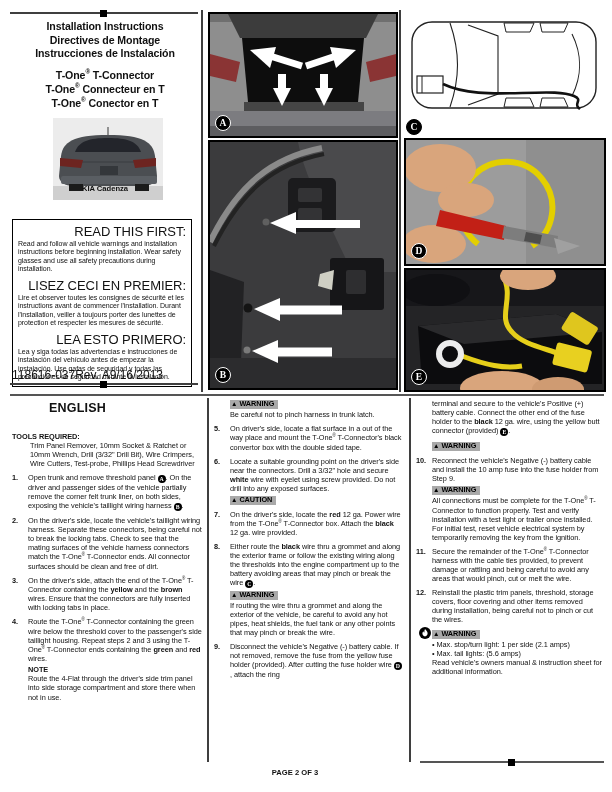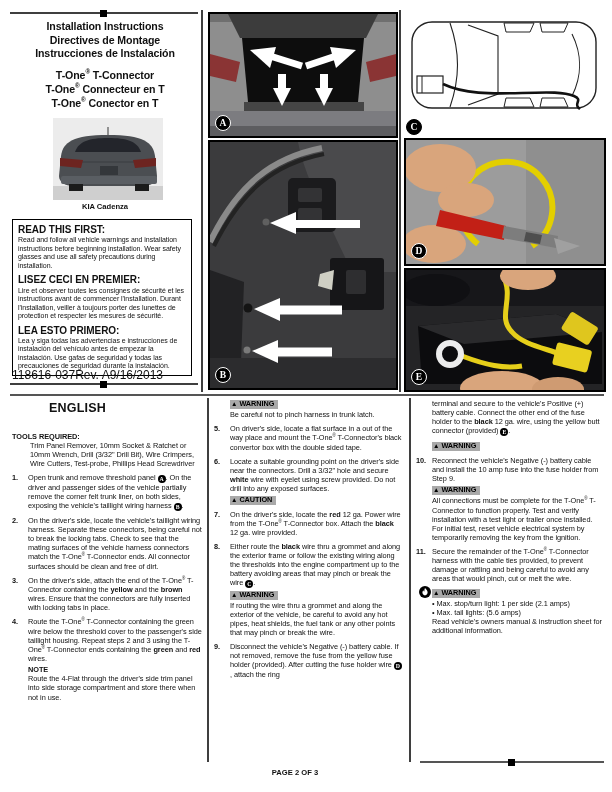--- a/index.html
+++ b/index.html
@@ -10,21 +10,21 @@
   .vdiv { position:absolute; width:1.5px; background:#3f3f3f; }
 
   
   .hdr { text-align:center; font-weight:bold; font-size:10.6px; line-height:1.28; letter-spacing:-0.1px; }
   .hdr .grp2 { margin-top:7px; }
   sup { font-size:60%; vertical-align:super; }
   .caption { text-align:center; font-weight:bold; font-size:7.6px; }
 
   
   .readbox { border:1.3px solid #000; padding:4px 5px; font-size:7px; line-height:1.22; letter-spacing:-0.05px; }
-  .rb-head { font-weight:bold; font-size:10px; }
+  .rb-head { font-weight:normal; font-size:13px;text-align:right; }
   .rb-body { margin-bottom:4px; }
   .rb-body:last-child { margin-bottom:0; }
   .metarow { display:flex; justify-content:flex-start; font-size:12px; }
 
   
   .fig { position:absolute; border:2px solid #000; background:#fff; overflow:hidden; }
   .fig svg, .figplain svg { display:block; }
   .figplain { position:absolute; background:#fff; }
   .figlabel { position:absolute; left:5px; bottom:5px; width:14px; height:14px; border-radius:50%; background:#000; border:1.3px solid #fff; color:#fff; font-family:"Liberation Serif", serif; font-weight:bold; font-size:9.5px; line-height:14px; text-align:center; }
   .figlabel.noring { border-color:#000; position:static; display:inline-block; }
@@ -75,21 +75,21 @@
     <path d="M22,34 C26,23 36,20 55,20 C74,20 84,23 88,34 Z" fill="#23252b"></path>
     <line x1="13" y1="44" x2="97" y2="44" stroke="#3a3d41" stroke-width="1"></line>
     <path d="M7,40 L30,42 L28,50 L7,48 Z" fill="#6d2420"></path>
     <path d="M103,40 L80,42 L82,50 L103,48 Z" fill="#6d2420"></path>
     <rect x="47" y="48" width="18" height="9" fill="#34373b"></rect>
     <rect x="8" y="58" width="96" height="8" rx="2" fill="#5a5e63"></rect>
     <rect x="16" y="66" width="14" height="7" fill="#1b1b1b"></rect>
     <rect x="82" y="66" width="14" height="7" fill="#1b1b1b"></rect>
   </svg>
 </div>
-<div class="abs caption" style="left:10px; top:202px; width:190px;">KIA Cadenza</div>
+<div class="abs caption" style="left:10px; top:184px; width:190px;">KIA Cadenza</div>
 
 <div class="abs readbox" style="left:12px; top:219px; width:168px;">
   <div class="rb-head">READ THIS FIRST:</div>
   <div class="rb-body">Read and follow all vehicle warnings and installation instructions before beginning installation. Wear safety glasses and use all safety precautions during installation.</div>
   <div class="rb-head">LISEZ CECI EN PREMIER:</div>
   <div class="rb-body">Lire et observer toutes les consignes de sécurité et les instructions avant de commencer l'installation. Durant l'installation, veiller à toujours porter des lunettes de protection et respecter les mesures de sécurité.</div>
   <div class="rb-head">LEA ESTO PRIMERO:</div>
   <div class="rb-body">Lea y siga todas las advertencias e instrucciones de instalación del vehículo antes de empezar la instalación. Use gafas de seguridad y todas las precauciones de seguridad durante la instalación.</div>
 </div>
 
@@ -288,20 +288,24 @@
     <span class="stepbody">Reconnect the vehicle's Negative (-) battery cable and install the 10 amp fuse into the fuse holder from Step 9.</span>
   </div>
   <div class="indent block">
     <div class="warnline"><span class="warnhead"><span class="tri">▲</span><span>WARNING</span></span></div>
     <div>All connections must be complete for the T-One<sup>®</sup> T-Connector to function properly. Test and verify installation with a test light or trailer once installed. For initial test, reset vehicle electrical system by temporarily removing the key from the ignition.</div>
   </div>
   <div class="step">
     <span class="stepnum">11.</span>
     <span class="stepbody">Secure the remainder of the T-One<sup>®</sup> T-Connector harness with the cable ties provided, to prevent damage or rattling and being careful to avoid any areas that would pinch, cut or melt the wire.</span>
   </div>
+  <div class="step">
+    <span class="stepnum">12.</span>
+    <span class="stepbody">Reinstall the plastic trim panels, threshold, storage covers, floor covering and other items removed during installation, being careful not to pinch or cut the wires.</span>
+  </div>
   <div class="indent block" style="position:relative;">
     <span class="fireicon">
       <svg width="12" height="12" viewBox="0 0 12 12">
           <circle cx="6" cy="6" r="6" fill="#000"></circle>
           <path d="M6,2 C7.6,3.6 8.6,4.8 8.6,6.6 C8.6,8.2 7.4,9.4 6,9.4 C4.6,9.4 3.4,8.2 3.4,6.6 C3.4,5.6 3.9,4.9 4.4,4.2 C4.5,5 4.9,5.4 5.4,5.6 C5.2,4.3 5.5,3.2 6,2 Z" fill="#fff"></path>
         </svg>
     </span>
     <div class="warnline"><span class="warnhead"><span class="tri">▲</span><span>WARNING</span></span></div>
     <div>• Max. stop/turn light: 1 per side (2.1 amps)</div>
     <div>• Max. tail lights: (5.6 amps)</div>

